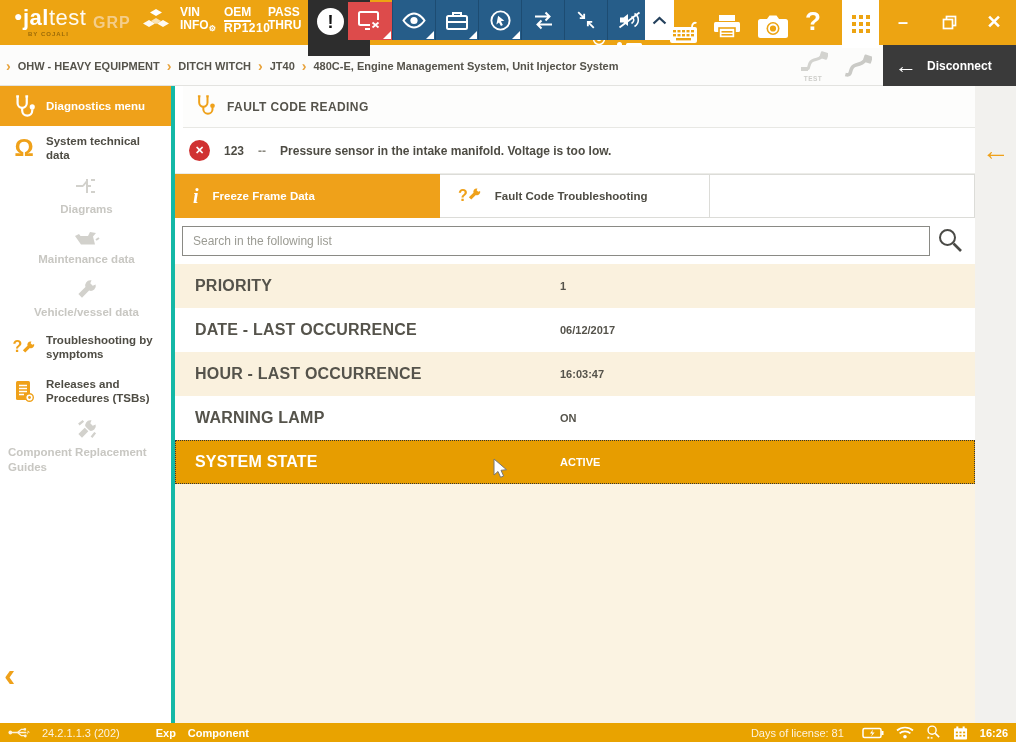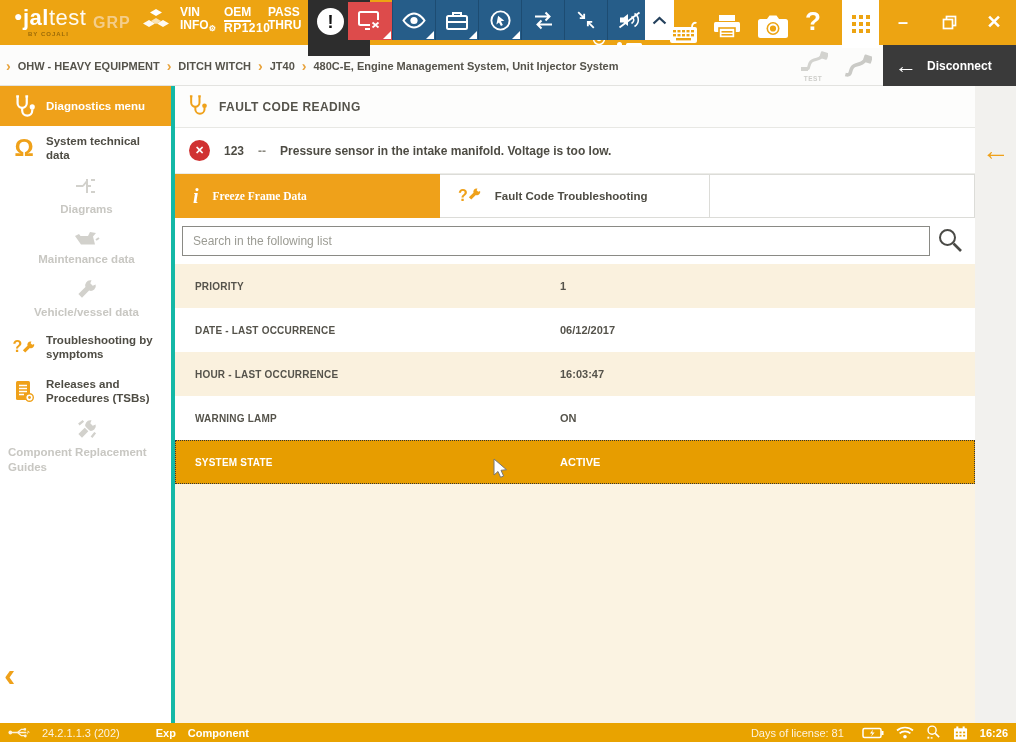--- a/index.html
+++ b/index.html
@@ -64,43 +64,43 @@
   .side-item.disabled { cursor:default;flex-direction:column; }
   .side-item.disabled .lbl { color:#C8C7C2; }
   .side-item.disabled .ic { color:#D2D1CC; }
   .omega { font-size:24px; font-weight:bold; line-height:1; }
   .qw { font-size:17px; font-weight:bold; display:flex; align-items:flex-start; }
   .qw b { font-size:16px; }
   .collapse { position:absolute; left:4px; bottom:32px; background:none; border:none; color:#EFA11A; font-size:34px; font-weight:bold; line-height:1; cursor:pointer; }
 
   
   .main { position:absolute; left:175px; top:86px; width:800px; height:637px; background:#fff; }
-  .m-title { position:absolute; left:0; top:0; width:800px; height:42px; display:flex; align-items:center; gap:12px; padding-left:12px; border-bottom:1px solid #E8E8E4; background:#FDFDFC; }
+  .m-title { position:absolute; left:8px; top:0; width:800px; height:42px; display:flex; align-items:center; gap:12px; padding-left:12px; border-bottom:1px solid #E8E8E4; background:#FDFDFC; }
   .m-title .ttl { font-size:12px; font-weight:bold; color:#55534B; letter-spacing:.4px; }
   .fault-row { position:absolute; left:0; top:42px; width:800px; height:46px; display:flex; align-items:center; gap:14px; padding-left:14px; border-bottom:1px solid #ECECe8; background:#fff; cursor:pointer; }
   .fault-ic { width:21px; height:21px; min-width:21px; border-radius:50%; background:#D03232; color:#fff; font-size:11px; font-weight:bold; text-align:center; line-height:21px; }
   .fault-code { font-size:12px; font-weight:bold; color:#4E4C44; }
   .fault-dash { font-size:12px; font-weight:bold; color:#8a887f; }
   .fault-desc { font-size:12px; font-weight:bold; color:#4E4C44; }
   .tabs { position:absolute; left:0; top:88px; width:800px; height:44px; display:flex; }
   .tab { display:flex; align-items:center; gap:14px; padding-left:18px; cursor:pointer; border:1px solid #DCDCD8; background:#fff; }
   .tab .t-lbl { font-size:11.5px; font-weight:bold; color:#4E4C44; }
   .tab.active { background:#EFA11A; border:none; }
-  .tab.active .t-lbl { color:#fff;font-family:Liberation Serif, serif; }
+  .tab.active .t-lbl { color:#fff; }
   .tab.t1 { width:265px; }
   .tab.t2 { width:270px; border-left:none; }
   .tab.t3 { width:265px; border-left:none; cursor:default; }
   .i-italic { font-family:"Liberation Serif", serif; font-style:italic; font-weight:bold; font-size:20px; color:#fff; }
   .searchrow { position:absolute; left:0; top:132px; width:800px; height:46px; background:#fff; }
   .search-input { position:absolute; left:7px; top:8px; width:748px; height:30px; border:1px solid #8a8a85; padding:0 10px; font-size:12px; color:#444; font-family:"Liberation Sans", sans-serif; }
   .search-input::placeholder { color:#9B9B93; opacity:1; }
   .search-btn { position:absolute; right:10px; top:8px; width:30px; height:30px; background:none; border:none; cursor:pointer; }
   .tablewrap { position:absolute; left:0; top:178px; width:800px; }
   .trow { height:44px; display:flex; align-items:center; cursor:pointer; }
-  .trow .c1 { width:385px; padding-left:20px; font-size:10px; font-weight:bold; color:#55534B; letter-spacing:.2px; }
+  .trow .c1 { width:385px; padding-left:20px; font-size:16px; font-weight:bold; color:#55534B; letter-spacing:.2px; }
   .trow .c2 { font-size:11px; font-weight:bold; color:#55534B; }
   .trow.cream { background:#FAF1DE; }
   .trow.white { background:#fff; }
   .trow.selected { background:#E79D00; outline:1px dotted #333; outline-offset:-1px; }
   .trow.selected .c1, .trow.selected .c2 { color:#fff; }
   .filler { position:absolute; left:0; top:398px; width:800px; height:239px; background:#FBF3E2; }
 
   
   .right-strip { position:absolute; left:975px; top:86px; width:41px; height:637px; background:#F2F1EE; }
   .back-btn { position:absolute; left:4px; top:48px; width:33px; height:33px; background:none; border:none; color:#EFA11A; font-size:28px; font-weight:bold; cursor:pointer; line-height:1; }

